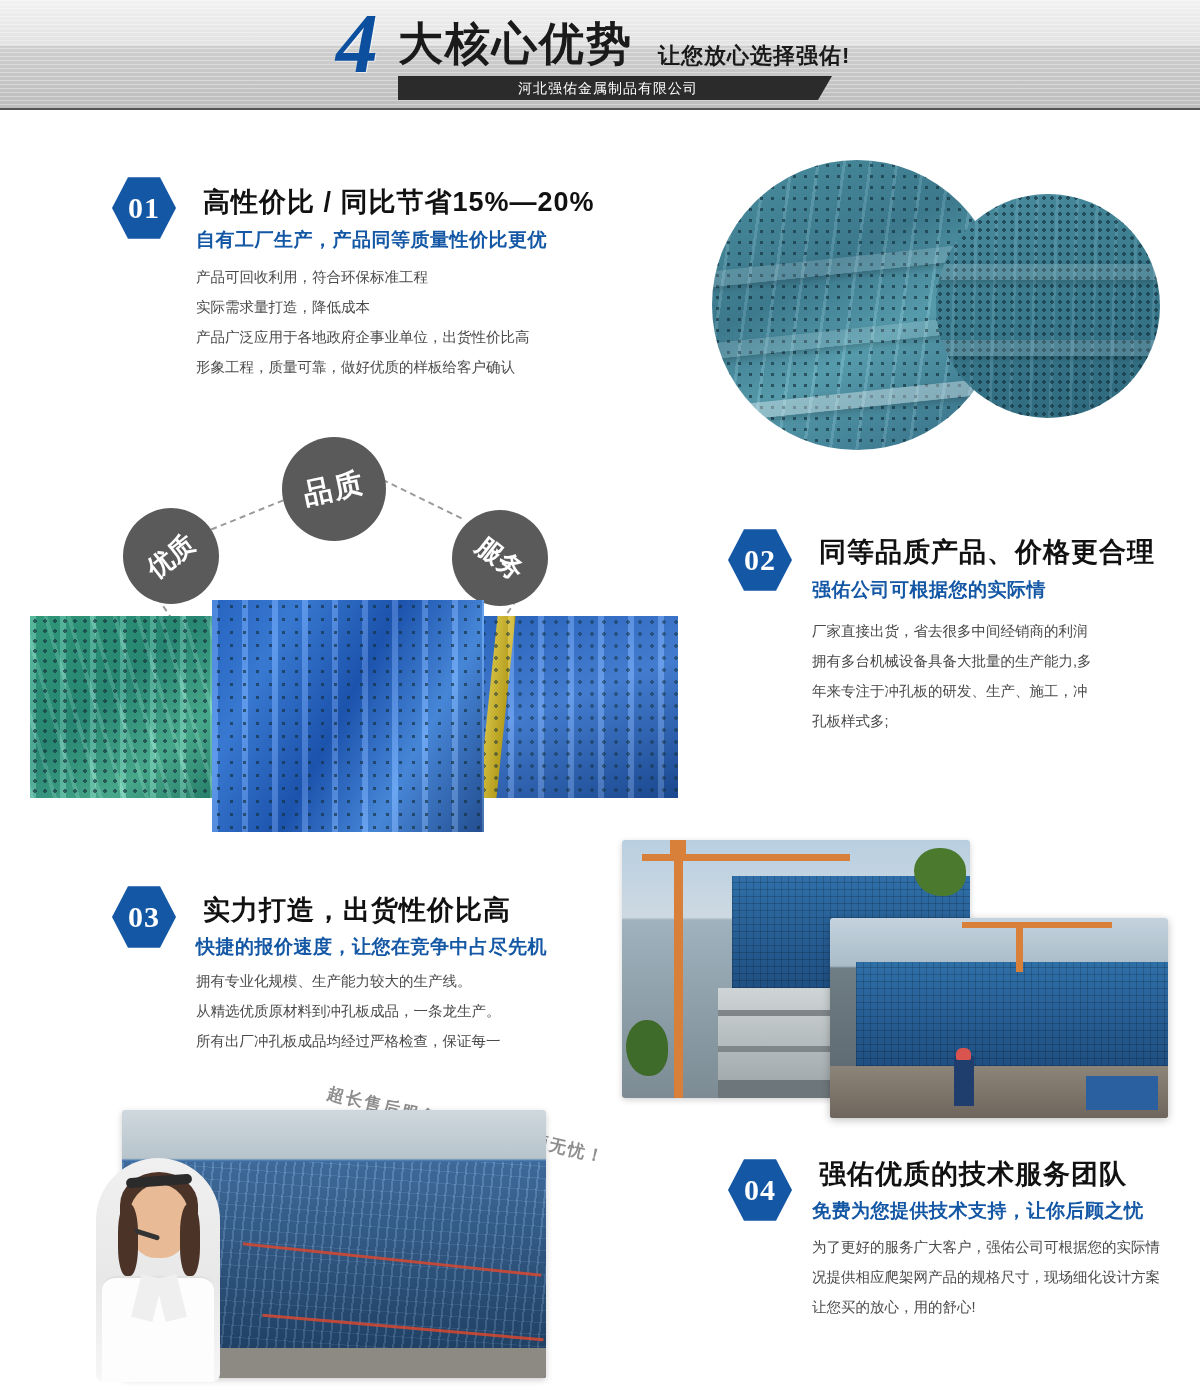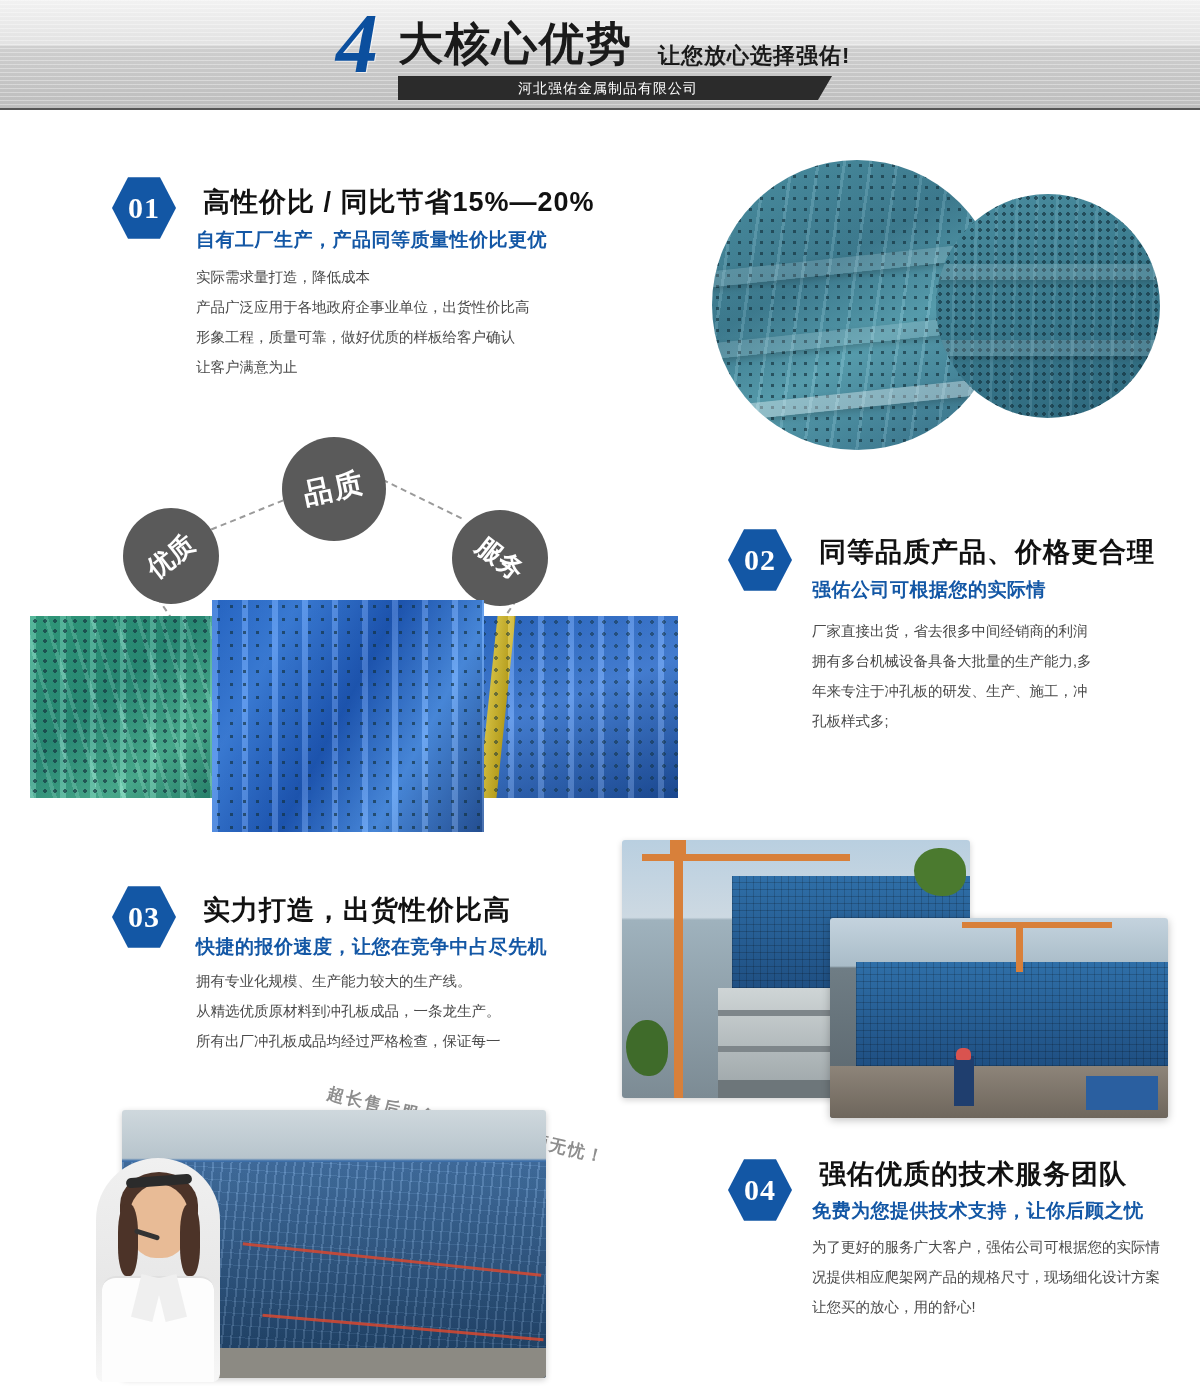--- a/index.html
+++ b/index.html
@@ -363,24 +363,24 @@
       <div class="head-company-bar"></div>
       <div class="head-company-text">河北强佑金属制品有限公司</div>
     </div>
   </div>
 </div>
 
 <div class="hex" style="left:112px; top:176px;">01</div>
 <div class="blk-title" style="left:196px; top:184px;">高性价比 / 同比节省15%—20%</div>
 <div class="blk-sub" style="left:196px; top:227px;">自有工厂生产，产品同等质量性价比更优</div>
 <div class="blk-body" style="left:196px; top:262px; width:420px;">
+  <div>产品可回收利用，符合环保标准工程</div>
   <div>实际需求量打造，降低成本</div>
   <div>产品广泛应用于各地政府企事业单位，出货性价比高</div>
   <div>形象工程，质量可靠，做好优质的样板给客户确认</div>
-  <div>让客户满意为止</div>
 </div>
 
 <div class="s1-photo">
   <div class="circ circ-a">
     <div class="perf"></div>
     <div class="circ-band" style="top:96px; transform:rotate(-6deg);"></div>
     <div class="circ-band" style="top:168px; transform:rotate(-6deg);"></div>
     <div class="circ-band" style="top:232px; transform:rotate(-6deg); background:rgba(255,255,255,0.35);"></div>
   </div>
   <div class="circ circ-b">

